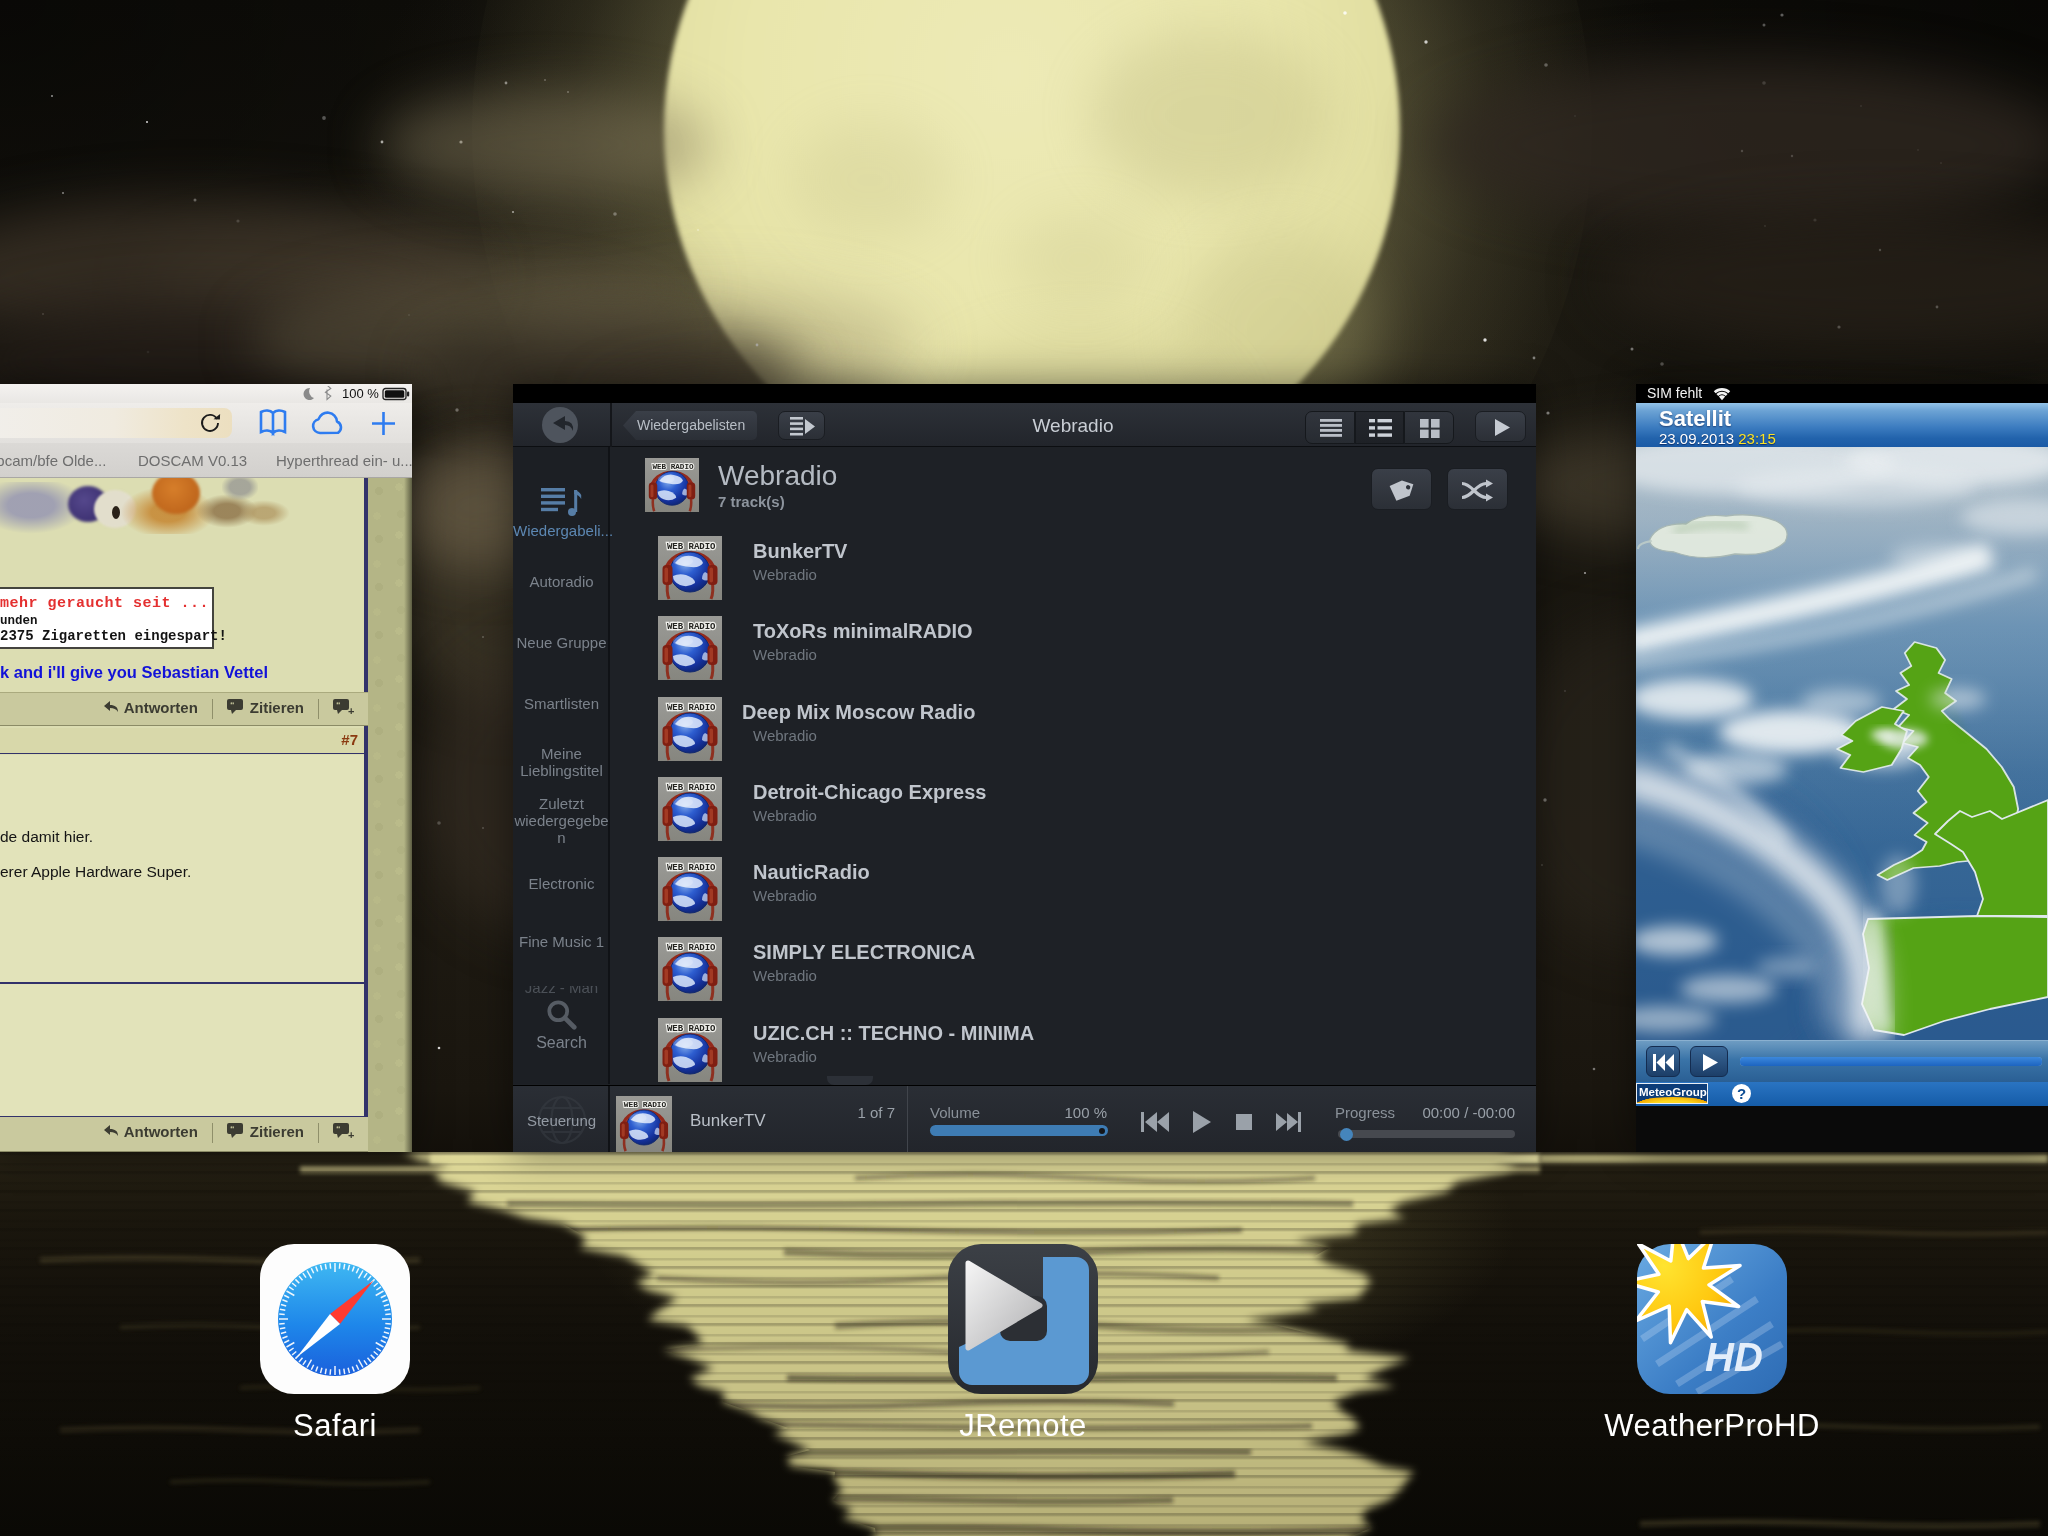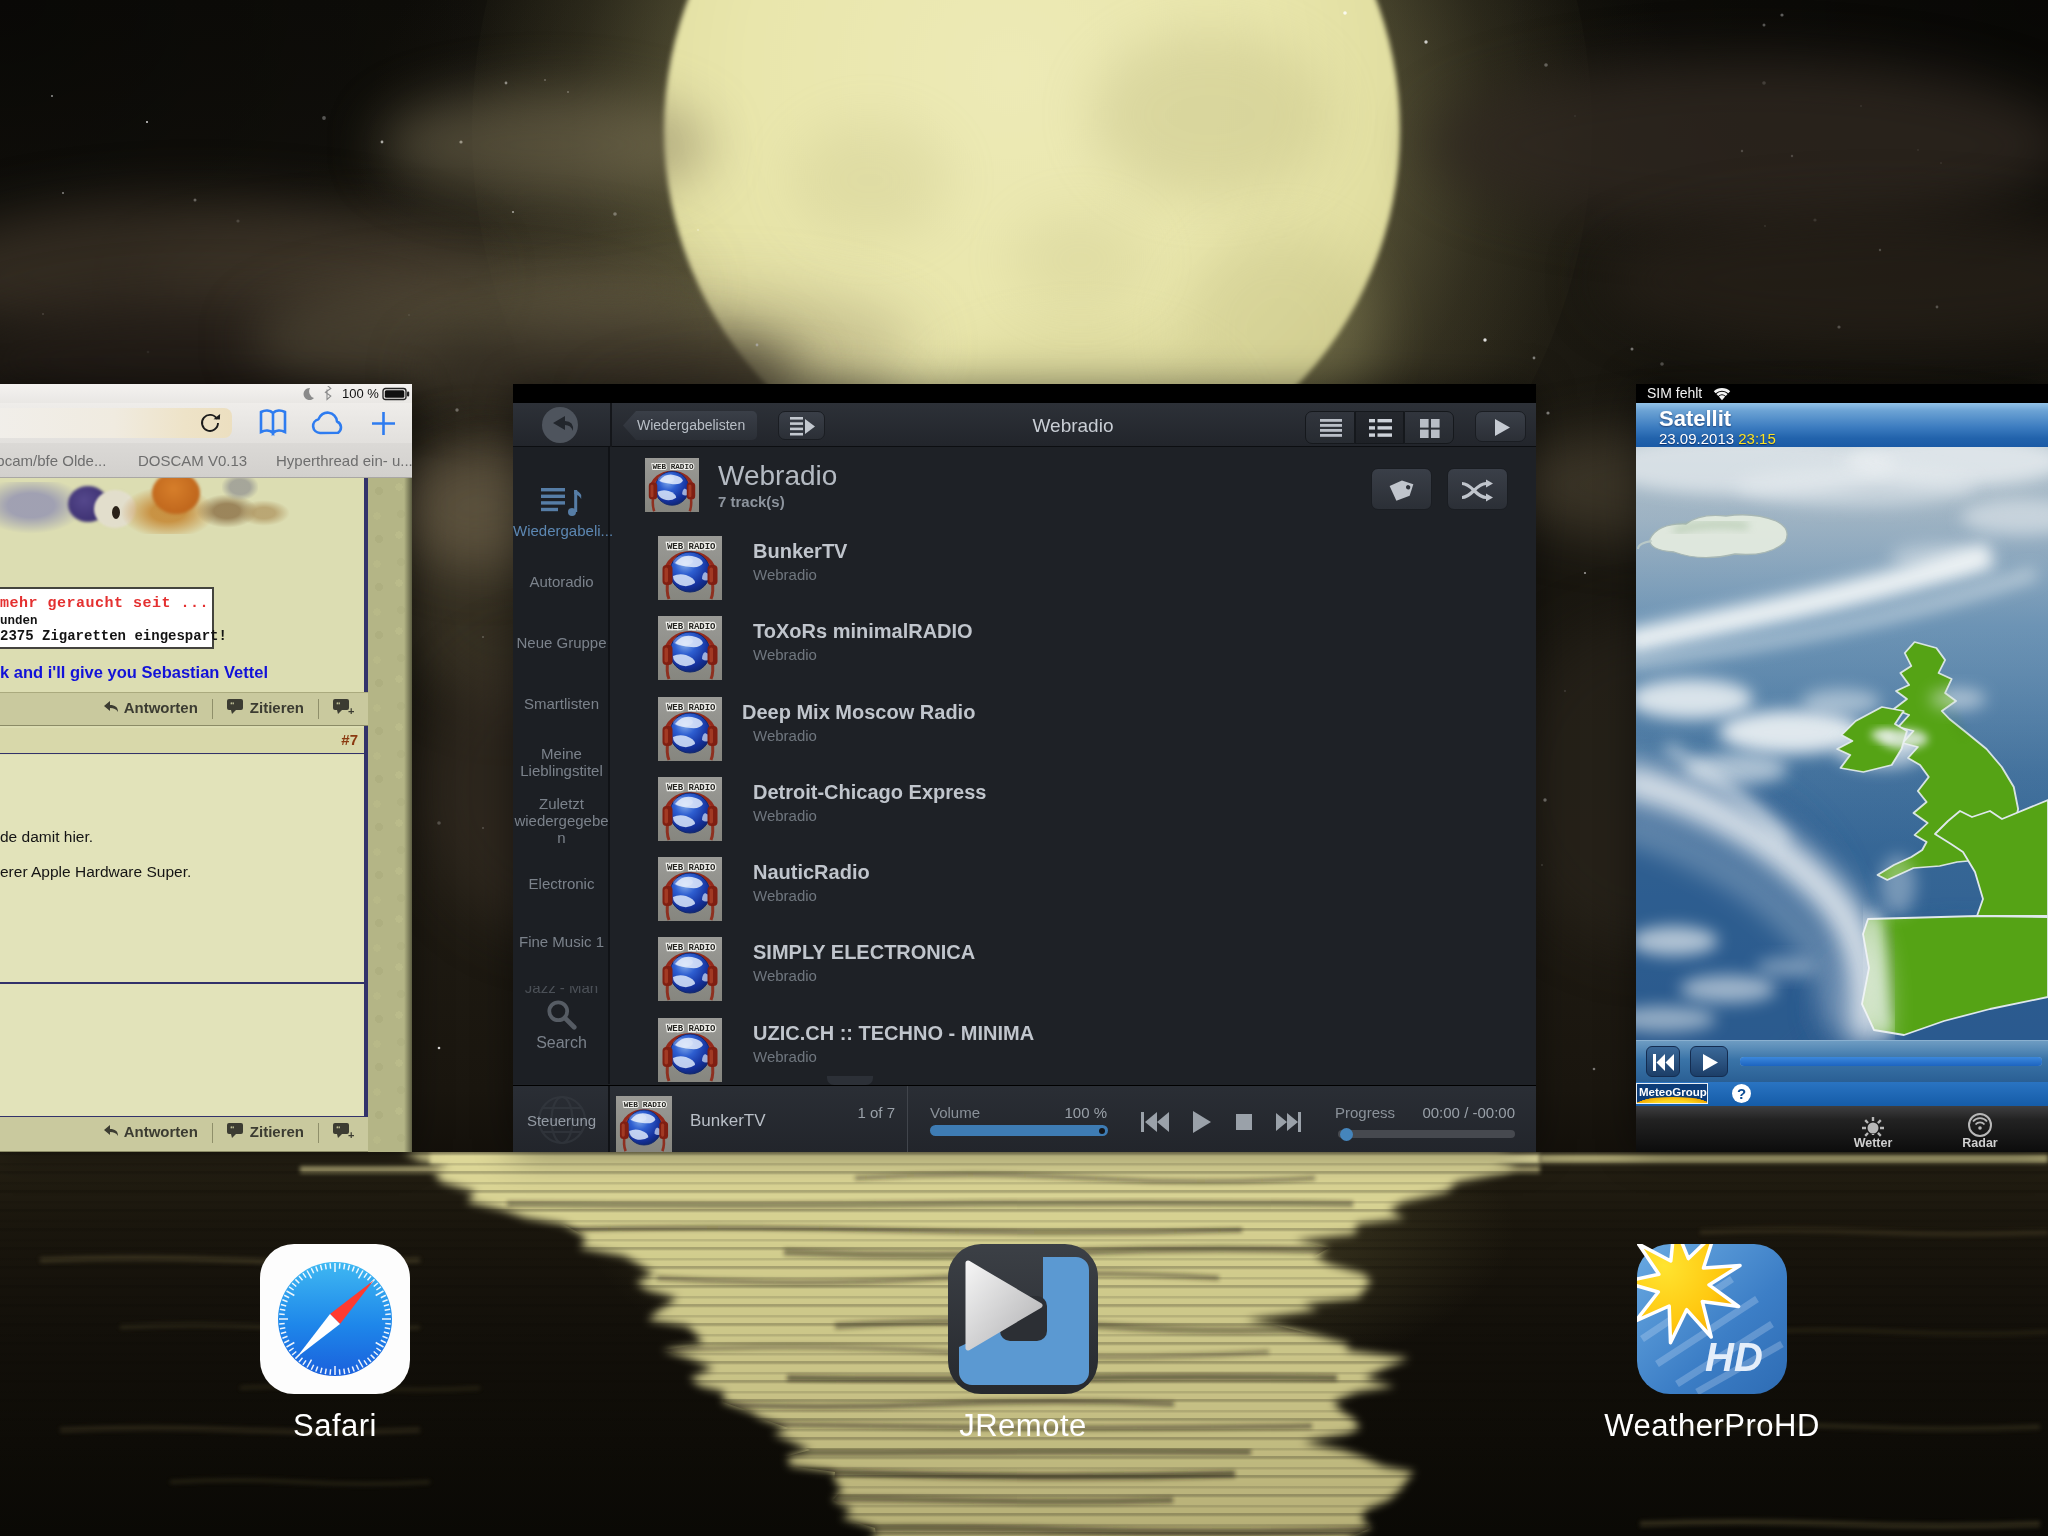--- a/index.html
+++ b/index.html
@@ -739,37 +739,20 @@
 </div>
 <div class="abs" style="left:0;top:698px;width:412px;height:24px;background:linear-gradient(180deg,#2a74c2,#155ca8)">
  <div class="abs" style="left:0;top:1px;width:72px;height:21px;background:#0c3c78;border:1.5px solid #e8eef4;overflow:hidden">
   <div class="abs" style="left:2px;top:2px;font-size:11.5px;font-weight:bold;color:#fff">MeteoGroup</div>
   <div class="abs" style="left:-8px;top:13px;width:88px;height:18px;border-radius:50%;background:radial-gradient(ellipse at 50% 100%,#ffd820 55%,#f0a800 75%,rgba(0,0,0,0) 76%)"></div>
  </div>
  <div class="abs" style="left:96px;top:2px;width:19px;height:19px;border-radius:50%;background:#fff">
   <div class="abs" style="left:5px;top:1px;font-size:15px;font-weight:bold;color:#0c4c94">?</div>
  </div>
 </div>
-<div class="abs" style="left:0;top:722px;width:412px;height:46px;background:linear-gradient(180deg,#3e3e40 0%,#222 30%,#0c0c0c 100%)">
- <svg class="abs" style="left:222px;top:6px" width="30" height="25" viewBox="0 0 30 25">
-  <g fill="#b8b8b8">
-            <circle cx="15" cy="16" r="5.5"></circle>
-            <g stroke="#b8b8b8" stroke-width="2.4">
-              <path d="M15 5v4M15 23v-1M4 16h4M22 16h4M7.2 8.2l2.8 2.8M19.9 11.1l2.9-2.9M7.2 23.8l2.8-2.8M19.9 20.9l2.9 2.9"></path>
-            </g>
-          </g>
- </svg>
- <div class="abs" style="left:192px;top:30px;width:90px;text-align:center;font-size:12.5px;font-weight:bold;color:#cfcfcf">Wetter</div>
- <svg class="abs" style="left:330px;top:6px" width="28" height="25" viewBox="0 0 28 25">
-  <circle cx="14" cy="13" r="11" fill="none" stroke="#b8b8b8" stroke-width="2"></circle>
-  <circle cx="14" cy="16" r="1.8" fill="#b8b8b8"></circle>
-  <path d="M9.5 12.5 a6 6 0 0 1 9 0 M7 9.5 a9 9 0 0 1 14 0" stroke="#b8b8b8" stroke-width="1.8" fill="none"></path>
- </svg>
- <div class="abs" style="left:299px;top:30px;width:90px;text-align:center;font-size:12.5px;font-weight:bold;color:#cfcfcf">Radar</div>
-</div>
 </div>
 
 <svg class="abs" style="left:260px;top:1244px" width="150" height="150" viewBox="0 0 150 150">
  <defs>
         <linearGradient id="safg" x1="0" y1="0" x2="0" y2="1">
           <stop offset="0%" stop-color="#3fb8f2"></stop>
           <stop offset="55%" stop-color="#1e87ea"></stop>
           <stop offset="100%" stop-color="#1a60dc"></stop>
         </linearGradient>
       </defs>

